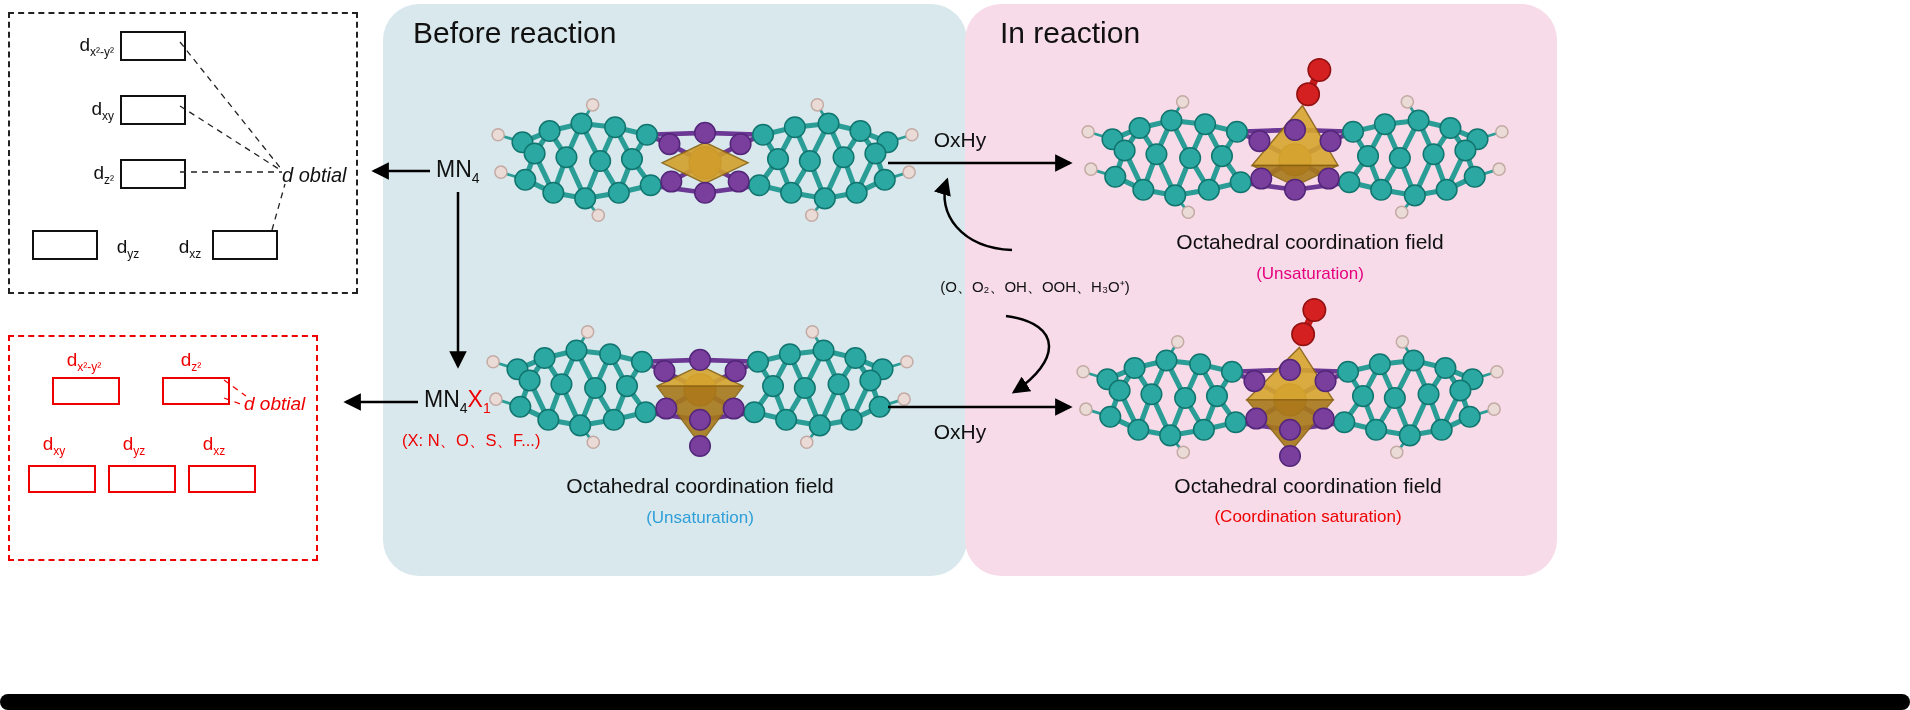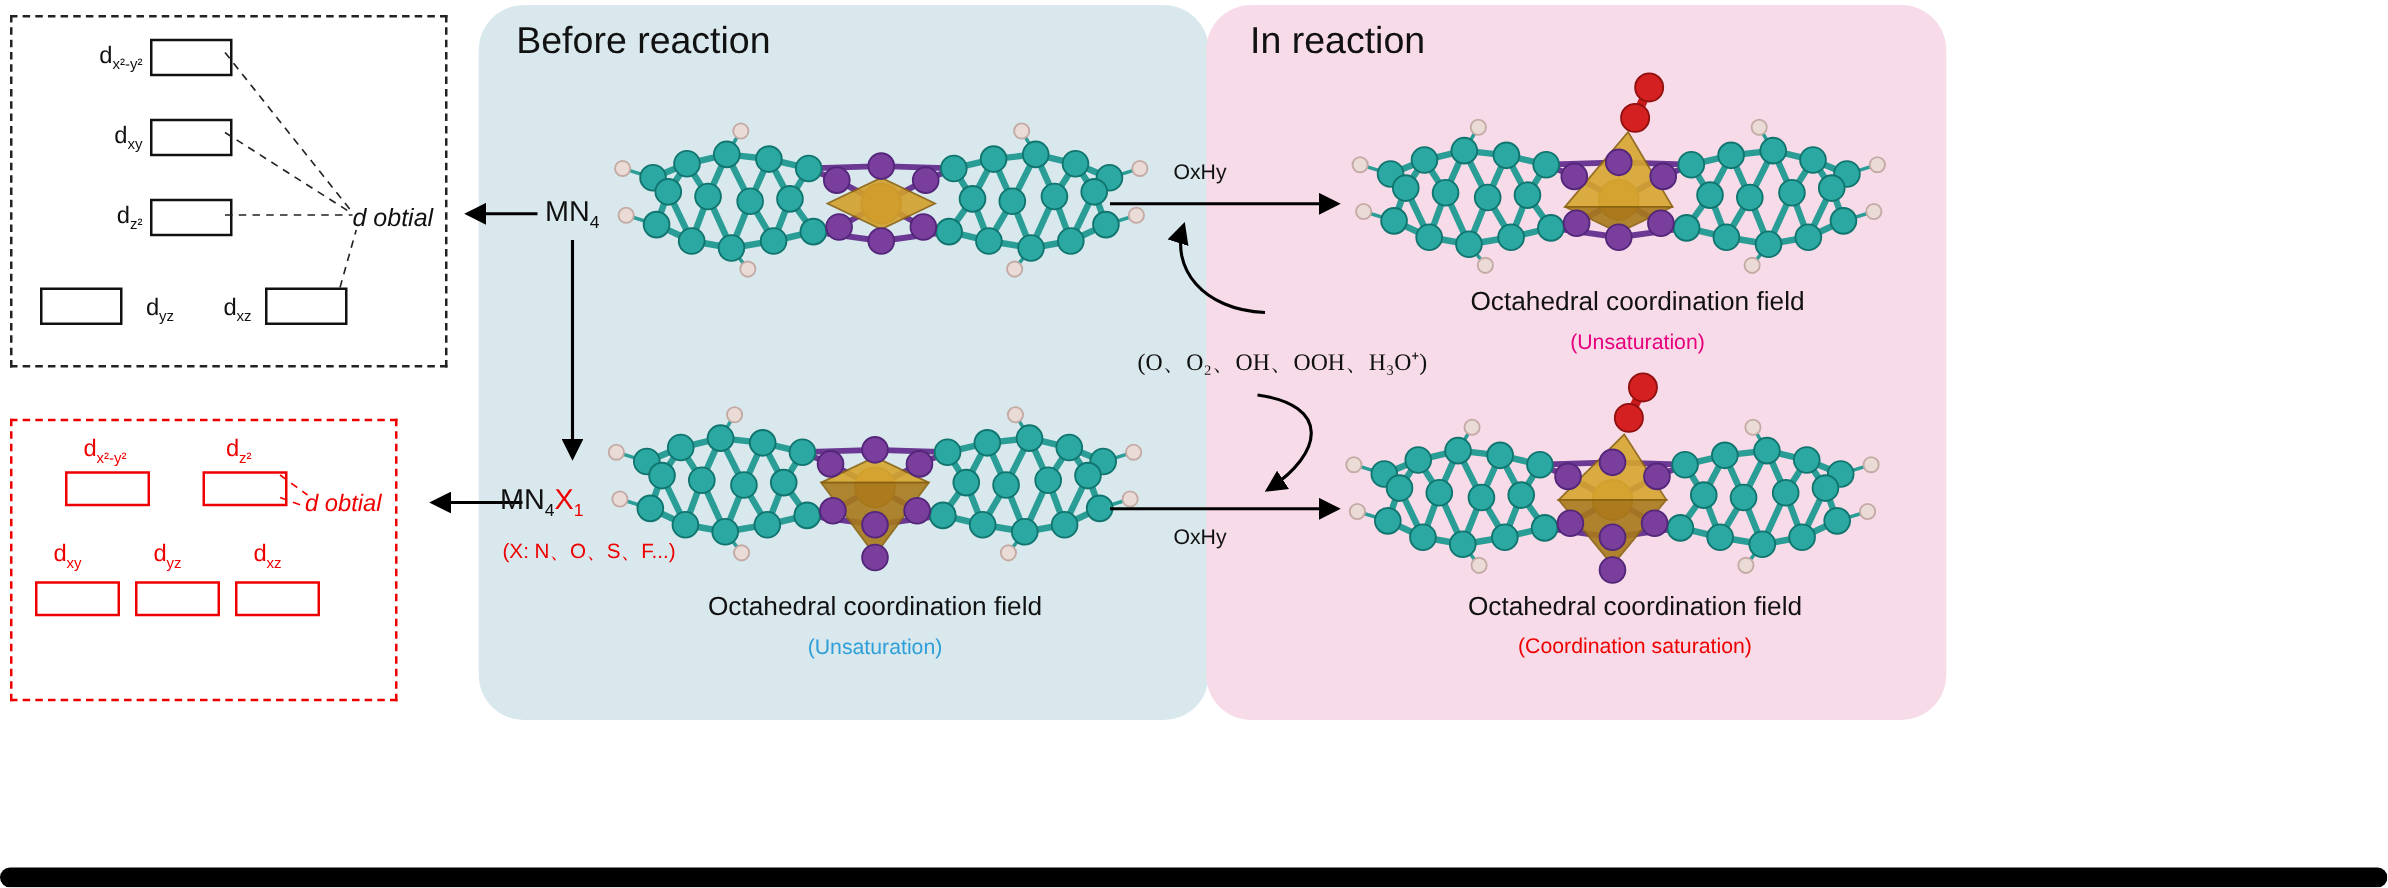--- a/index.html
+++ b/index.html
@@ -21,22 +21,22 @@
   .box-black{left:8px;top:12px;width:350px;height:282px;border:2px dashed #222;}
   .box-red{left:8px;top:335px;width:310px;height:226px;border:2px dashed #ef0000;}
   .lvl{position:absolute;width:62px;height:26px;border:2.5px solid #111;background:transparent;}
   .lvl.r{border-color:#ef0000;width:64px;height:24px;}
   .dl{position:absolute;font-size:19px;}
   .dl sub{font-size:12px;margin-top:16px;}
   .dl.r{color:#ef0000;}
   .obtial{position:absolute;font-size:20px;font-style:italic;}
   .mol{position:absolute;z-index:1;width:440px;height:231px;}
   .overlay{position:absolute;left:0;top:0;z-index:2;pointer-events:none;}
-  .species{font-size:19px;text-align:left;font-family:Liberation Serif, serif;}
-  .oxhy{font-size:17px;text-align:center;}
+  .species{font-size:15px;text-align:center;}
+  .oxhy{font-size:21px;text-align:center;}
   .xnote{font-size:16.5px;}
   .bottom-bar{position:absolute;left:0;top:694px;width:1910px;height:16px;background:#000;
               border-radius:8px;z-index:4;}
 </style>
 </head>
 <body>
 
 <div class="canvas">
 
   <div class="panel panel-before"></div>
@@ -67,21 +67,21 @@
     <span class="obtial red" style="left:234px;top:56px;width:90px;font-size:19px">d obtial</span>
     <span class="dl r" style="left:14px;top:96px;width:60px;text-align:center"><span>d</span><sub>xy</sub></span>
     <span class="dl r" style="left:94px;top:96px;width:60px;text-align:center"><span>d</span><sub>yz</sub></span>
     <span class="dl r" style="left:174px;top:96px;width:60px;text-align:center"><span>d</span><sub>xz</sub></span>
     <span class="lvl r" style="left:18px;top:128px"></span>
     <span class="lvl r" style="left:98px;top:128px"></span>
     <span class="lvl r" style="left:178px;top:128px"></span>
   </div>
 
   <div class="txt formula" style="left:436px;top:156px"><span>MN</span><sub>4</sub></div>
-  <div class="txt formula" style="left:400px;top:386px"><span>MN</span><sub>4</sub><span class="red">X</span><sub class="red">1</sub></div>
+  <div class="txt formula" style="left:424px;top:386px"><span>MN</span><sub>4</sub><span class="red">X</span><sub class="red">1</sub></div>
   <div class="txt xnote red" style="left:402px;top:430px">(X: N、O、S、F...)</div>
 
   <svg class="mol" style="left:485px;top:45px" viewBox="-235 -125 470 245">
       <g>
         <line x1="62" y1="-30" x2="96" y2="-38" stroke="#2a9d96" stroke-width="5.5" stroke-linecap="round"></line>
         <line x1="58" y1="24" x2="92" y2="32" stroke="#2a9d96" stroke-width="5.5" stroke-linecap="round"></line>
         <line x1="96" y1="-38" x2="132" y2="-42" stroke="#2a9d96" stroke-width="5.5" stroke-linecap="round"></line>
         <line x1="92" y1="32" x2="128" y2="38" stroke="#2a9d96" stroke-width="5.5" stroke-linecap="round"></line>
         <line x1="132" y1="-42" x2="166" y2="-34" stroke="#2a9d96" stroke-width="5.5" stroke-linecap="round"></line>
         <line x1="128" y1="38" x2="162" y2="32" stroke="#2a9d96" stroke-width="5.5" stroke-linecap="round"></line>

